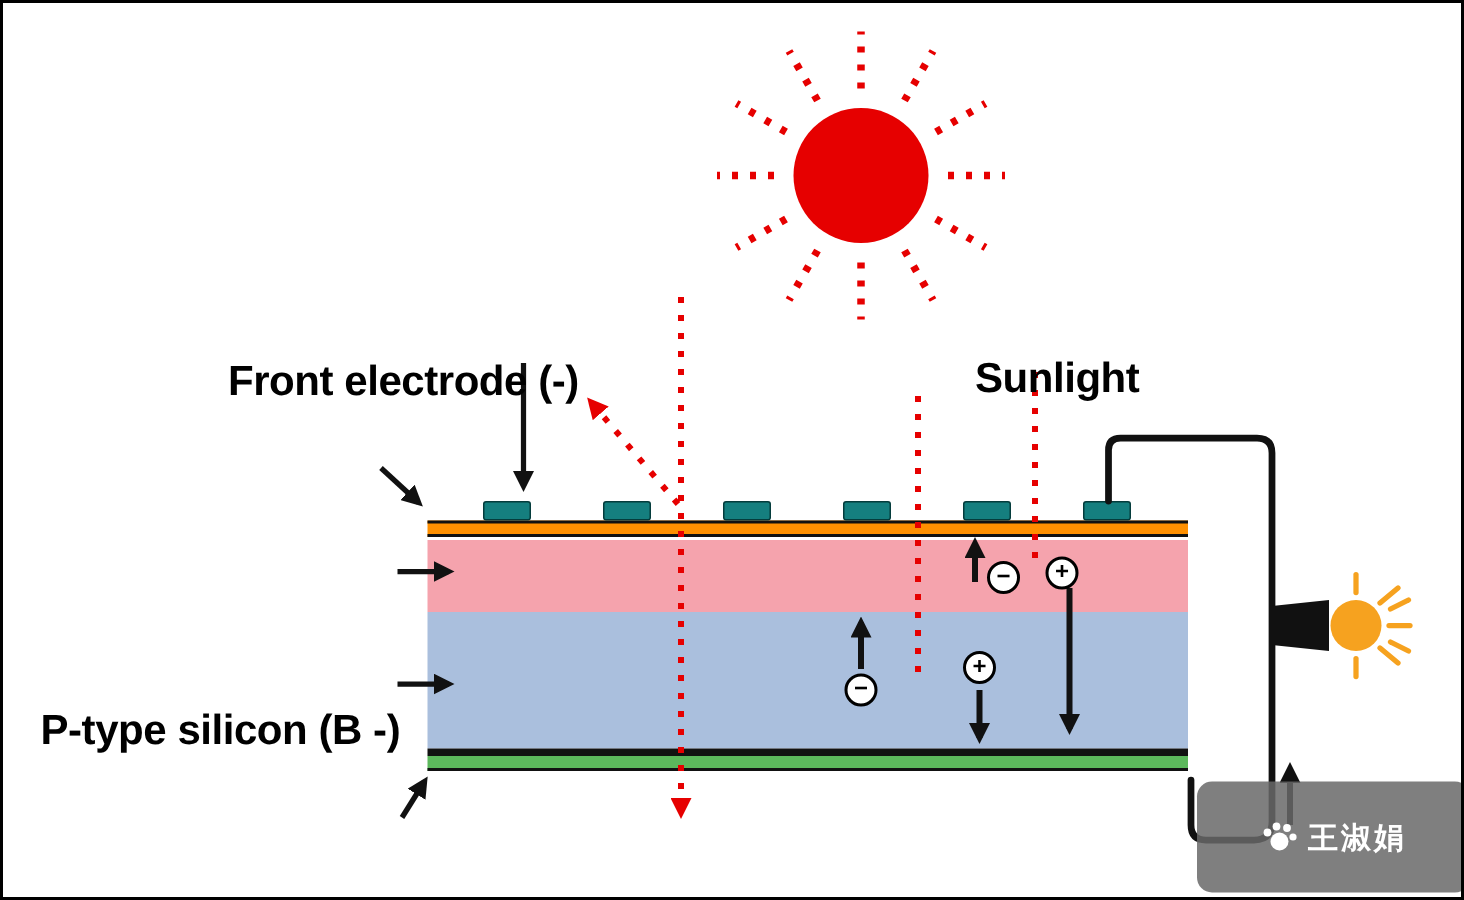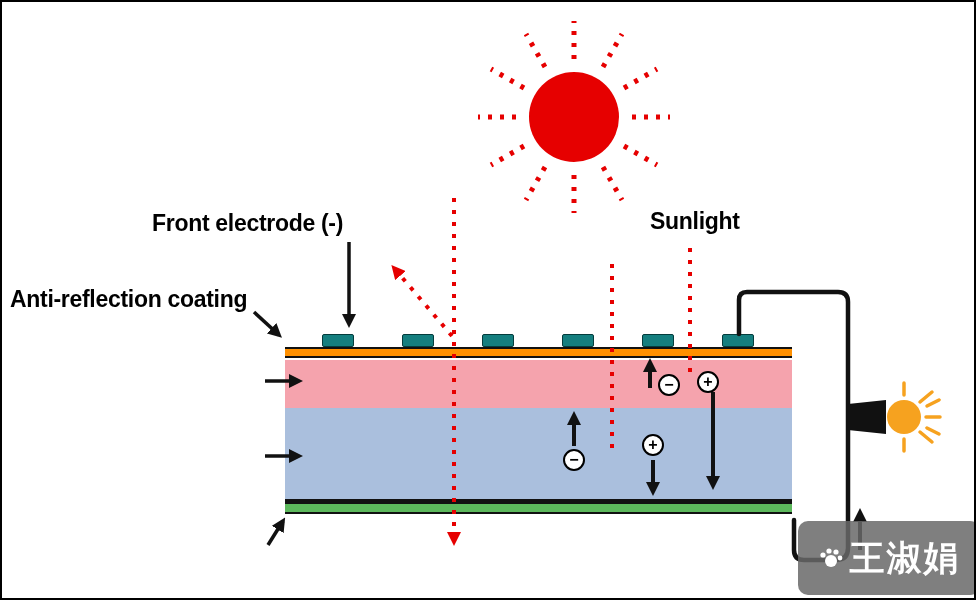--- a/index.html
+++ b/index.html
@@ -3,22 +3,22 @@
 <meta charset="utf-8">
 <style>
   html,body{margin:0;padding:0;background:#fff;}
   .canvas{
     position:relative;width:976px;height:600px;background:#ffffff;
     border:2px solid #000;box-sizing:border-box;overflow:hidden;
     font-family:"Liberation Sans", sans-serif;
   }
   .art{position:absolute;left:0;top:0;pointer-events:none;}
   .label{
-    position:absolute;font-weight:700;font-size:23px;color:#000;
-    white-space:nowrap;letter-spacing:-0.3px;
+    position:absolute;font-weight:700;font-size:28px;color:#000;
+    white-space:nowrap;letter-spacing:-0.3px;margin-top:28px;
   }
   
   .layer{position:absolute;left:283px;width:507px;}
   .coating{top:345px;height:11px;background:#ff9000;border-top:2px solid #111;border-bottom:2px solid #111;box-sizing:border-box;}
   .nlayer{top:358px;height:48px;background:#f5a3ad;}
   .player{top:406px;height:91px;background:#aabfdd;}
   .blackband{top:497px;height:5px;background:#111;}
   .backlayer{top:502px;height:10px;background:#5cb85c;border-bottom:2px solid #111;box-sizing:border-box;}
   .electrode{
     position:absolute;top:332px;width:32px;height:13px;background:#157f7f;
@@ -29,21 +29,21 @@
     background:#fff;border:2.5px solid #000;box-sizing:border-box;
     display:flex;align-items:center;justify-content:center;
     font-weight:700;font-size:16px;color:#000;line-height:1;
   }
   .watermark{
     position:absolute;left:796px;top:519px;width:182px;height:74px;
     background:rgba(105,105,105,0.85);border-radius:10px;
     display:flex;align-items:center;justify-content:center;gap:6px;
     color:#fff;z-index:5;
   }
-  .watermark .wm-text{font-size:35px;font-weight:700;letter-spacing:2px;}
+  .watermark .wm-text{font-size:20px;font-weight:700;letter-spacing:2px;}
 </style>
 </head>
 <body>
 
 <div class="canvas">
 
   <div class="layer coating"></div>
   <div class="layer nlayer"></div>
   <div class="layer player"></div>
   <div class="layer blackband"></div>
@@ -135,21 +135,21 @@
     </div>
   <div class="carrier" style="left:561px;top:447px">
       <span>−</span>
     </div>
   <div class="carrier" style="left:640px;top:432px">
       <span>+</span>
     </div>
 
   <div class="label" style="left:150px;top:208px">Front electrode (-)</div>
   <div class="label" style="left:648px;top:206px">Sunlight</div>
-  <div class="label" style="left:8px;top:284px">Anti-reflection coating</div>
+  <div class="label" style="left:25px;top:441px">P-type silicon (B -)</div>
 
   <div class="watermark">
     <svg width="26" height="26" viewBox="0 0 26 26">
       <circle cx="13" cy="16" r="6" fill="#fff"></circle>
       <circle cx="5" cy="10" r="2.6" fill="#fff"></circle>
       <circle cx="11" cy="6" r="2.6" fill="#fff"></circle>
       <circle cx="18" cy="7" r="2.6" fill="#fff"></circle>
       <circle cx="22" cy="13" r="2.4" fill="#fff"></circle>
     </svg>
     <span class="wm-text">王淑娟</span>

